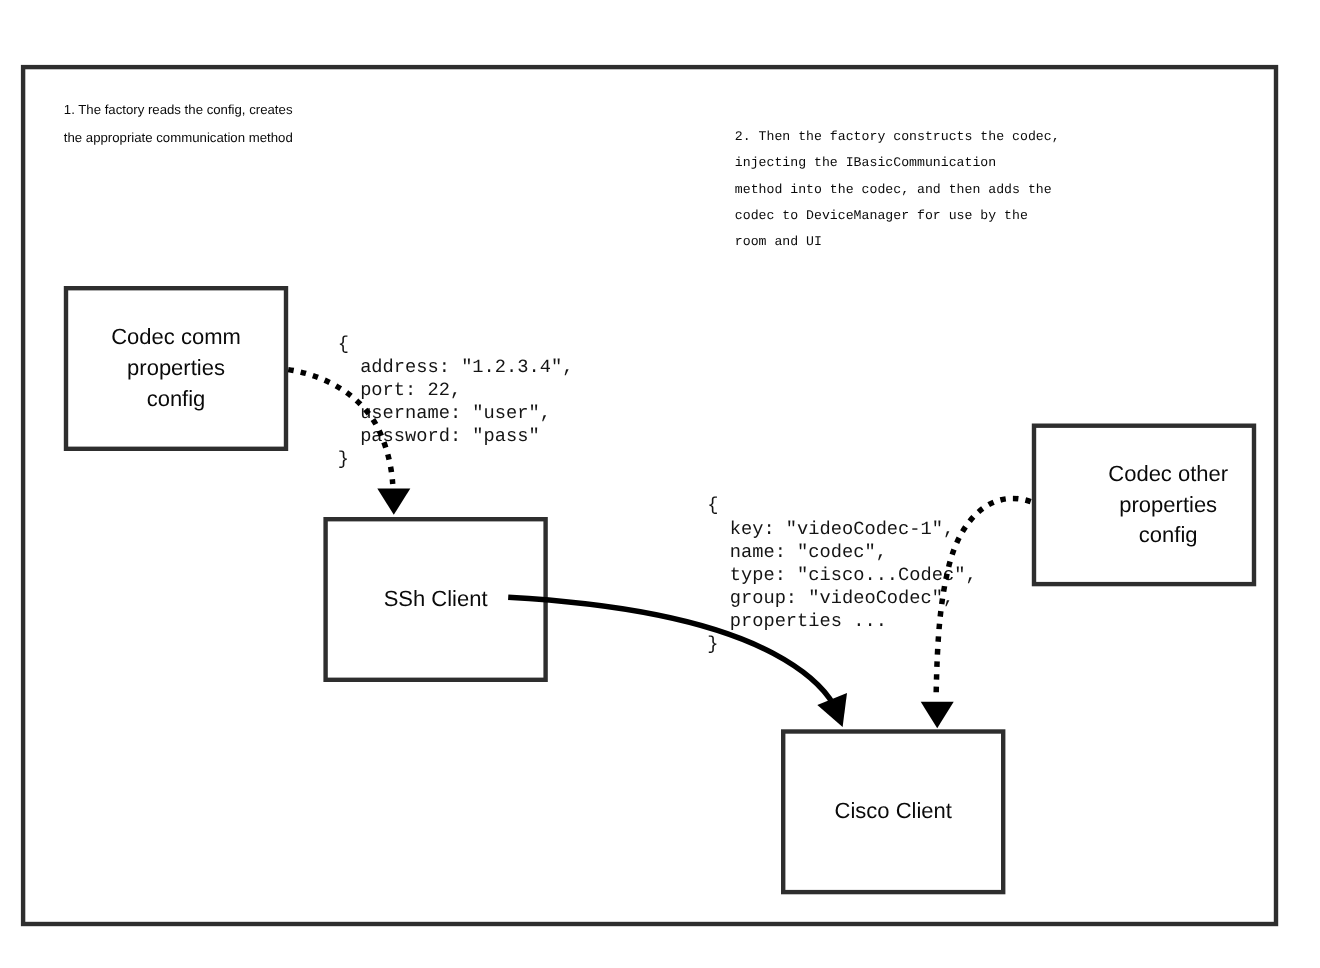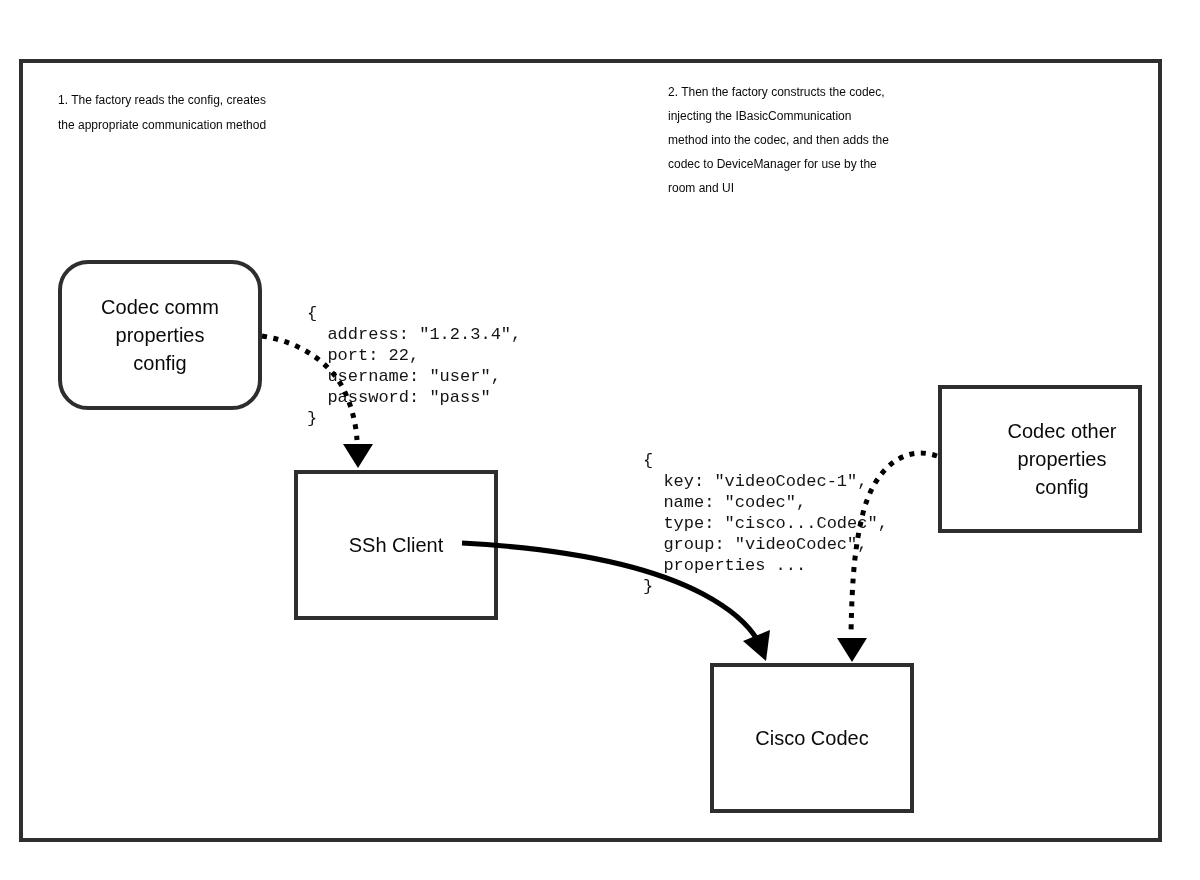--- a/index.html
+++ b/index.html
@@ -67,27 +67,27 @@
 </head>
 <body>
 
 <div class="canvas">
 
   <div class="frame"></div>
 
   <div class="note" style="left:58px; top:88px;">1. The factory reads the config, creates
 the appropriate communication method</div>
 
-  <div class="note" style="left:668px; top:80px; line-height:24px;">2. Then the factory constructs the codec,
+  <div class="note" style="left:668px; top:112px; line-height:24px;font-family:Liberation Mono, monospace;">2. Then the factory constructs the codec,
 injecting the IBasicCommunication
 method into the codec, and then adds the
 codec to DeviceManager for use by the
 room and UI</div>
 
-  <div class="node" style="left:58px; top:260px; width:204px; height:150px;border-radius:30px;">
+  <div class="node" style="left:58px; top:260px; width:204px; height:150px;">
     <span>Codec comm
 properties
 config</span>
   </div>
 
   <div class="code" style="left:307px; top:303px;">{
   address: "1.2.3.4",
   port: 22,
   username: "user",
   password: "pass"
@@ -105,21 +105,21 @@
   properties ...
 }</div>
 
   <div class="node" style="left:938px; top:385px; width:204px; height:148px;padding-left:44px;">
     <span>Codec other
 properties
 config</span>
   </div>
 
   <div class="node" style="left:710px; top:663px; width:204px; height:150px;">
-    <span>Cisco Codec</span>
+    <span>Cisco Client</span>
   </div>
 
 
   <svg class="arrows" viewBox="0 0 1200 880" xmlns="http://www.w3.org/2000/svg">
 
     <g>
       <path d="M 262 336 C 300 342 330 362 344 390 C 352 407 356 424 357 440" fill="none" stroke="#000000" stroke-width="5" stroke-dasharray="5 6.5" stroke-linecap="butt"></path>
       <polygon points="343,444 373,444 358,468" fill="#000000"></polygon>
     </g>
 

